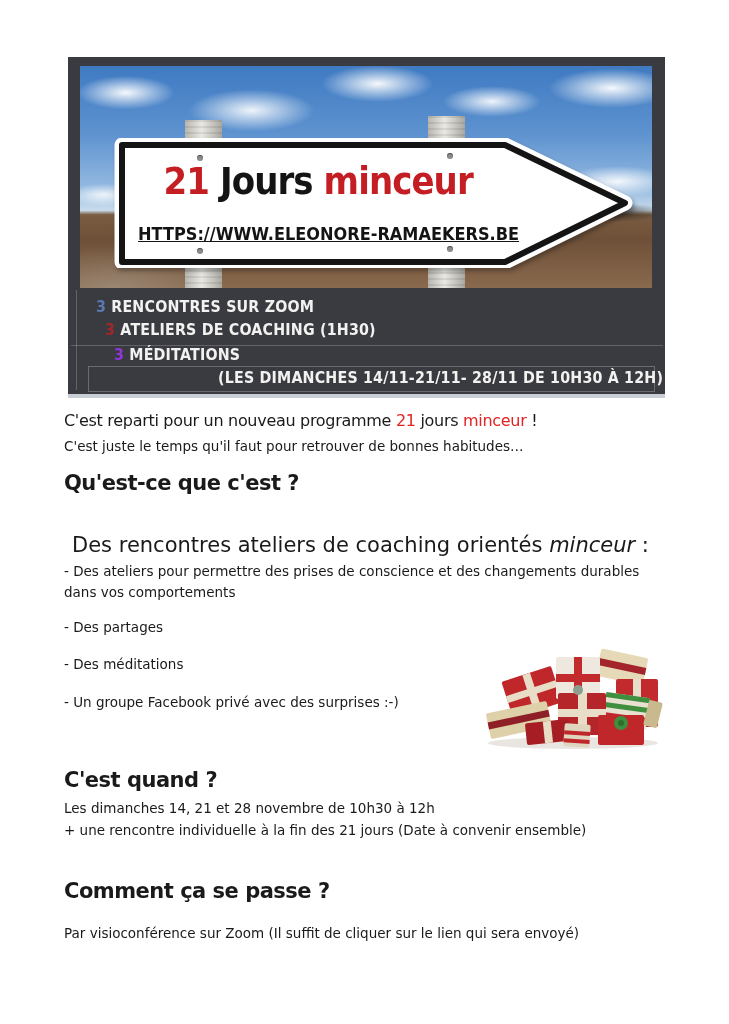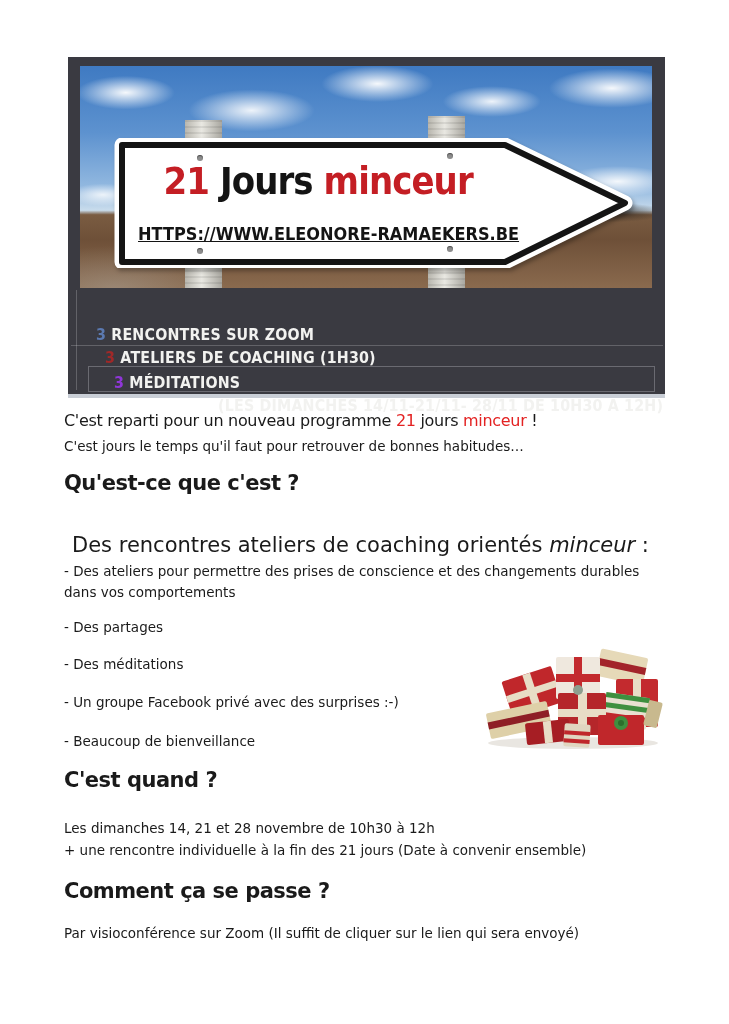--- a/index.html
+++ b/index.html
@@ -37,39 +37,39 @@
   .sign-url { position:absolute; left:16px; top:86px; width:380px; text-align:right;
       font-size:17px; font-weight:bold; color:#141414; text-decoration:underline; white-space:nowrap; }
   .sign-url .squeeze { display:inline-block; transform:scaleX(.95); transform-origin:50% 50%; text-decoration:underline; }
   .rivet { position:absolute; width:6px; height:6px; border-radius:50%; background:#8d8d8d; box-shadow:inset 0 1px 1px rgba(0,0,0,.5); }
 
   .panel { position:absolute; left:0; top:231px; width:597px; height:106px; background:#3a3a41; color:#f2f2f0;
       font-weight:bold; font-size:15px; }
   .panel .vline { position:absolute; left:8px; top:2px; height:100px; width:0; border-left:1px solid rgba(220,220,225,.25); }
   .panel .hline { position:absolute; left:3px; top:57px; width:592px; border-top:1px solid rgba(220,220,225,.25); }
   .panel .sched-box { position:absolute; left:20px; top:78px; width:567px; height:26px; border:1px solid rgba(220,220,225,.3); }
-  .panel-line { position:absolute; white-space:nowrap;margin-top:28px; }
+  .panel-line { position:absolute; white-space:nowrap; }
   .panel-line .squeeze { display:inline-block; transform:scaleX(.95); transform-origin:0 50%; letter-spacing:.2px; }
   .strip { position:absolute; left:0; bottom:0; width:597px; height:4px; background:#c9ced6; }
 
   
   .t { position:absolute; left:64px; }
   .intro1 { top:411px; font-size:16px; letter-spacing:-.3px; }
   .intro2 { top:438px; font-size:13.5px; }
   .h { font-weight:bold; font-size:21px; letter-spacing:-.5px; }
   .h1 { top:471px; }
   .what-intro { top:533px; font-size:21px;margin-left:8px; }
   .bullet { font-size:13.5px; line-height:21px; }
   .b1 { top:561px; width:600px; }
   .b2 { top:617px; }
   .b3 { top:654px;text-align:center; }
   .b4 { top:692px;text-align:right; }
   .b5 { top:731px; }
   .h2 { top:768px; }
-  .when { top:817px; font-size:13.5px; line-height:22px; }
+  .when { top:797px; font-size:13.5px; line-height:22px; }
   .h3 { top:879px; }
   .how { top:925px; font-size:13.5px; }
   .red { color:#e32222; }
   .it { font-style:italic; }
 
   .gifts { position:absolute; left:478px; top:645px; width:190px; height:105px; }
 </style>
 </head>
 <body>
 
@@ -117,31 +117,30 @@
       <div class="panel-line" style="left:150px; top:81px;">
         <span class="squeeze">(LES DIMANCHES 14/11-21/11- 28/11 DE 10H30 À 12H)</span>
       </div>
     </div>
     <div class="strip"></div>
   </div>
 
   <div class="t intro1">
     <span>C'est reparti pour un nouveau programme </span><span class="red">21</span><span> jours </span><span class="red">minceur</span><span> !</span>
   </div>
-  <div class="t intro2">C'est jours le temps qu'il faut pour retrouver de bonnes habitudes…</div>
+  <div class="t intro2">C'est juste le temps qu'il faut pour retrouver de bonnes habitudes…</div>
 
   <div class="t h h1">Qu'est-ce que c'est ?</div>
   <div class="t what-intro">
     <span>Des rencontres ateliers de coaching orientés </span><span class="it">minceur</span><span> :</span>
   </div>
   <div class="t bullet b1">- Des ateliers pour permettre des prises de conscience et des changements durables dans vos comportements</div>
   <div class="t bullet b2">- Des partages</div>
   <div class="t bullet b3">- Des méditations</div>
   <div class="t bullet b4">- Un groupe Facebook privé avec des surprises :-)</div>
-  <div class="t bullet b5">- Beaucoup de bienveillance</div>
 
   <div class="gifts">
     <svg width="190" height="105" viewBox="0 0 190 105">
       <ellipse cx="95" cy="98" rx="85" ry="6" fill="#e9e6e1"></ellipse>
       <g transform="rotate(12 144 22)">
           <rect x="120" y="8" width="48" height="28" rx="2" fill="#e6d9b8"></rect>
           <rect x="120" y="18" width="48" height="7" fill="#a3242a"></rect>
         </g>
       <g transform="rotate(-18 54 47)">
           <rect x="28" y="28" width="52" height="38" rx="2" fill="#c0272b"></rect>

